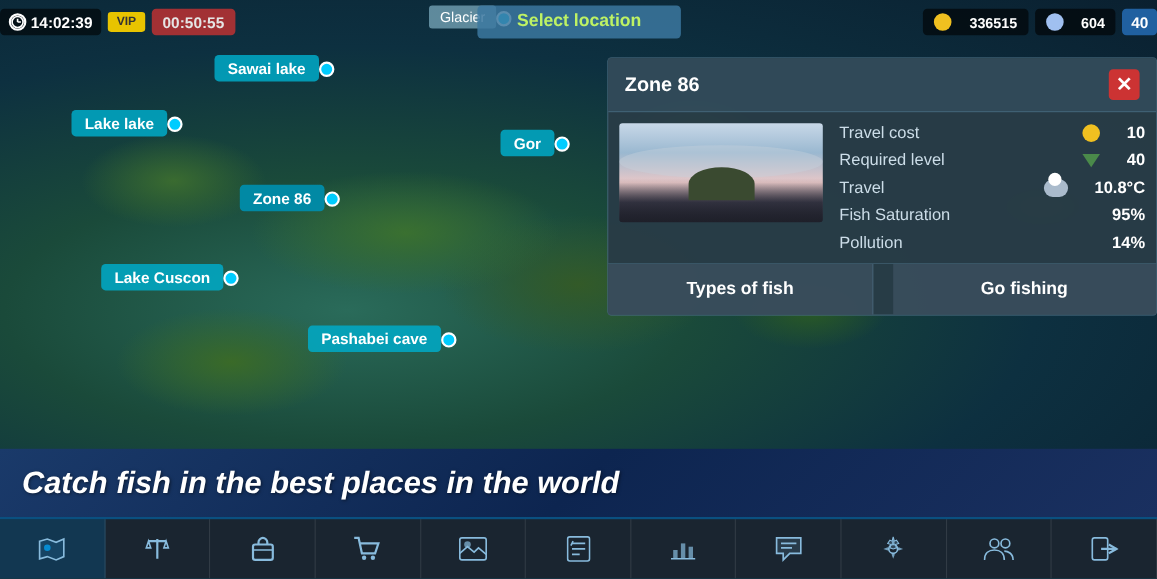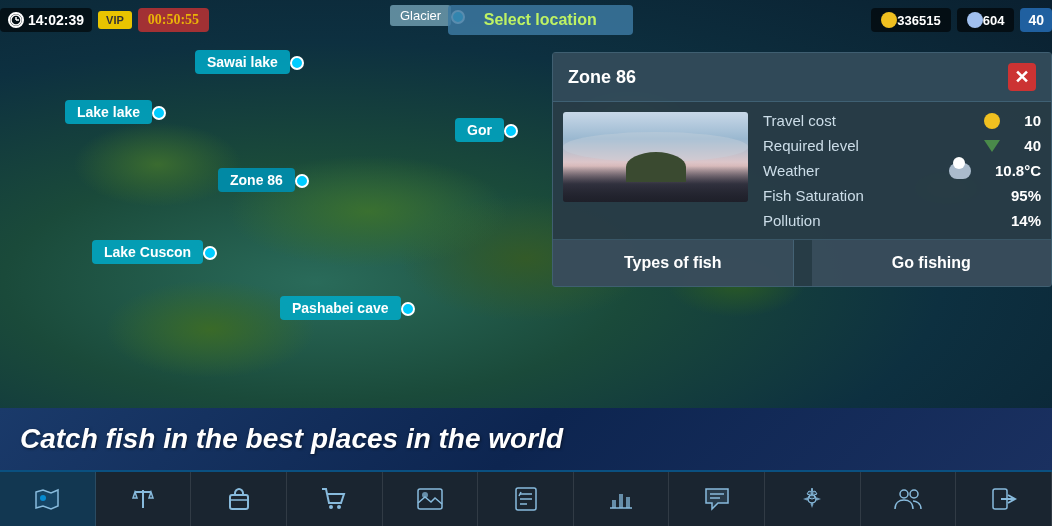--- a/index.html
+++ b/index.html
@@ -106,26 +106,25 @@
     .vip-badge {
       background: #e8c400;
       color: #333;
       padding: 3px 8px;
       border-radius: 3px;
       font-size: 11px;
       font-weight: bold;
     }
     .timer-badge {
       background: rgba(200,50,50,0.8);
-      color: #eab308;
+      color: #e5e5e5;
       padding: 4px 10px;
       border-radius: 4px;
       font-size: 14px;
       font-weight: bold;
-      font-family: Liberation Serif, serif;
     }
     #top-center {
       background: rgba(60,120,160,0.85);
       color: #bef264;
       padding: 6px 36px;
       border-radius: 4px;
       font-size: 16px;
       font-weight: bold;
     }
     #top-right {
@@ -135,21 +134,21 @@
     }
     .currency-badge {
       background: rgba(0,0,0,0.6);
       color: white;
       padding: 4px 10px;
       border-radius: 4px;
       font-size: 13px;
       font-weight: bold;
       display: flex;
       align-items: center;
-      gap: 0;
+      gap: 16px;
     }
     .coin-icon {
       width: 16px;
       height: 16px;
       background: #f0c020;
       border-radius: 50%;
       display: inline-block;
     }
     .level-badge {
       background: #2060a0;
@@ -467,21 +466,21 @@
         </span>
       </div>
       <div class="stat-row">
         <span class="stat-label">Required level</span>
         <span class="stat-value">
           <span class="level-arrow"></span>
           <span>40</span>
         </span>
       </div>
       <div class="stat-row">
-        <span class="stat-label">Weather</span>
+        <span class="stat-label">Travel</span>
         <span class="stat-value">
           <span class="weather-icon"></span>
           <span>10.8°C</span>
         </span>
       </div>
       <div class="stat-row">
         <span class="stat-label">Fish Saturation</span>
         <span class="stat-value">95%</span>
       </div>
       <div class="stat-row">

